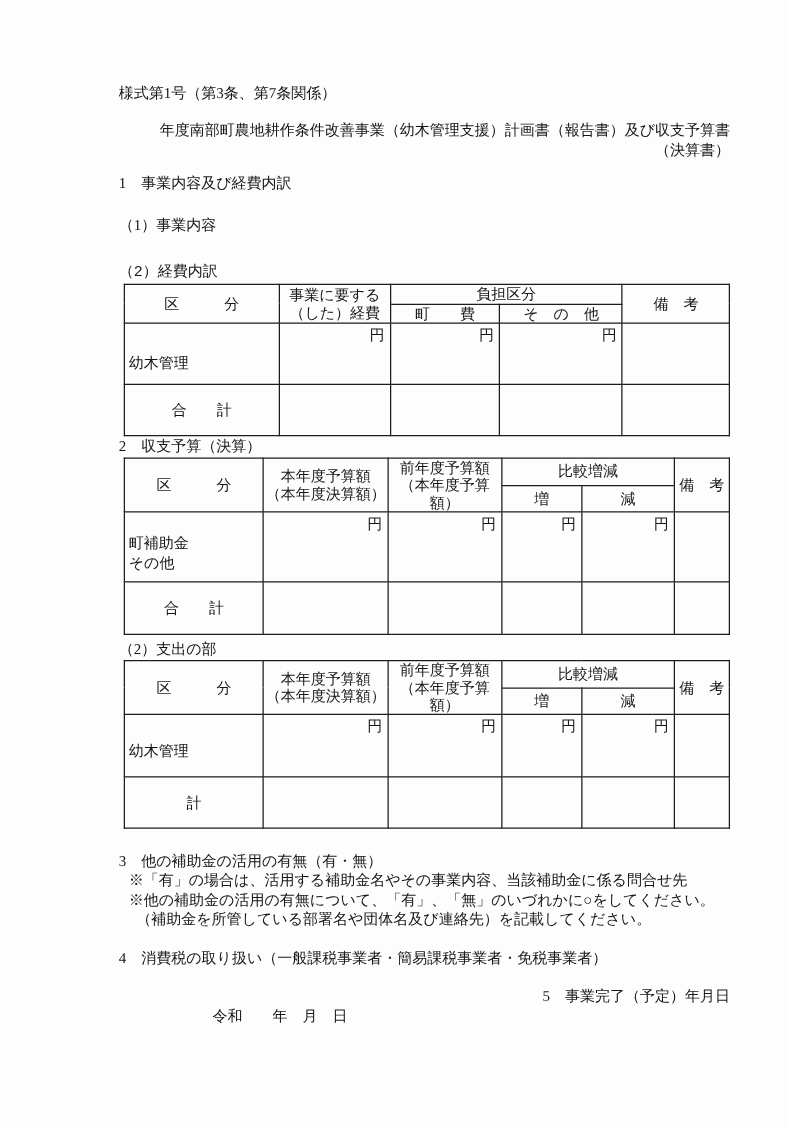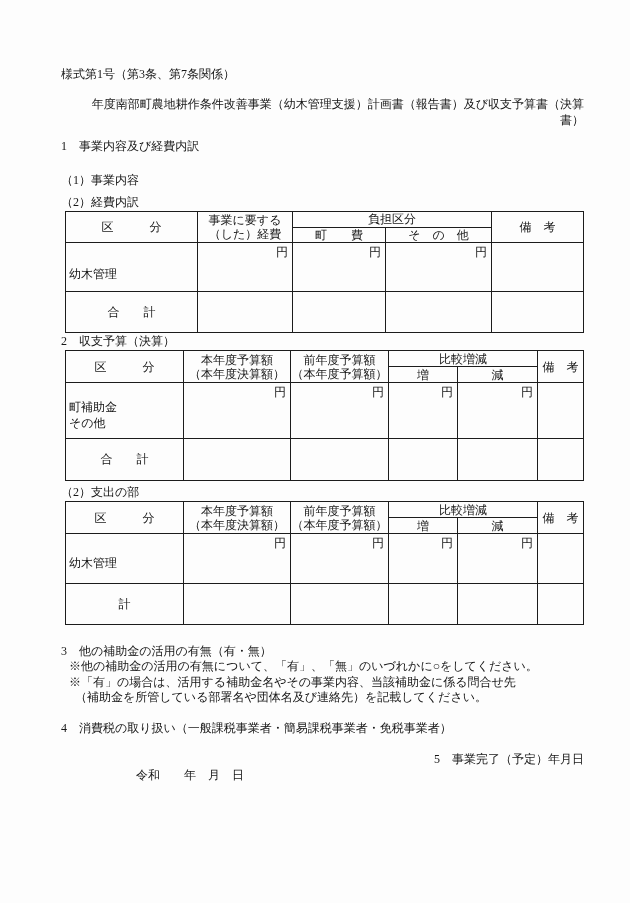--- a/index.html
+++ b/index.html
@@ -4,27 +4,27 @@
 <style>
   html, body { margin: 0; padding: 0; }
   body {
     width: 630px; height: 903px;
     background: #fdfdfd;
     font-family: "Liberation Serif", "DejaVu Serif", serif;
     font-size: 12px;
     color: #161616;
     overflow: hidden;
   }
-  .page { padding: 66px 46px 0 61px; box-sizing: border-box; width: 630px; height: 903px; }
+  .page { padding: 66px 46px 0 95px; box-sizing: border-box; width: 630px; height: 903px; }
   p { margin: 0; line-height: 16px; white-space: pre-line; }
 
   .doc-title { margin-top: 14px; padding-left: 12px; text-align: right; }
   .sec-heading { margin-top: 10px; }
   .sub-line { margin-top: 18px; }
-  .gap-sub { margin-top: 6px; }
+  .gap-sub { margin-top: 22px; font-family: Liberation Mono, monospace; }
 
   table { border-collapse: collapse; table-layout: fixed; margin-left: 4px; }
   th, td {
     border: 1px solid #1c1c1c;
     font-weight: normal;
     font-size: 12px;
     padding: 0;
     overflow: hidden;
   }
   th { text-align: center; vertical-align: middle; white-space: pre-line; line-height: 14px; }
@@ -187,22 +187,22 @@
       <td></td>
       <td></td>
       <td></td>
       <td></td>
       <td></td>
     </tr>
   </tbody>
     </table>
 
   <p class="sec3-heading">3　他の補助金の活用の有無（有・無）</p>
+  <p class="note">※「有」の場合は、活用する補助金名やその事業内容、当該補助金に係る問合せ先</p>
   <p class="note">※他の補助金の活用の有無について、「有」、「無」のいづれかに○をしてください。</p>
-  <p class="note">※「有」の場合は、活用する補助金名やその事業内容、当該補助金に係る問合せ先</p>
   <p class="note-cont">（補助金を所管している部署名や団体名及び連絡先）を記載してください。</p>
 
   <p class="sec4-heading">4　消費税の取り扱い（一般課税事業者・簡易課税事業者・免税事業者）</p>
 
   <p class="sec5-heading">5　事業完了（予定）年月日</p>
   <p class="date-line">令和　　年　月　日</p>
 
 </div>
 
 </body></html>

